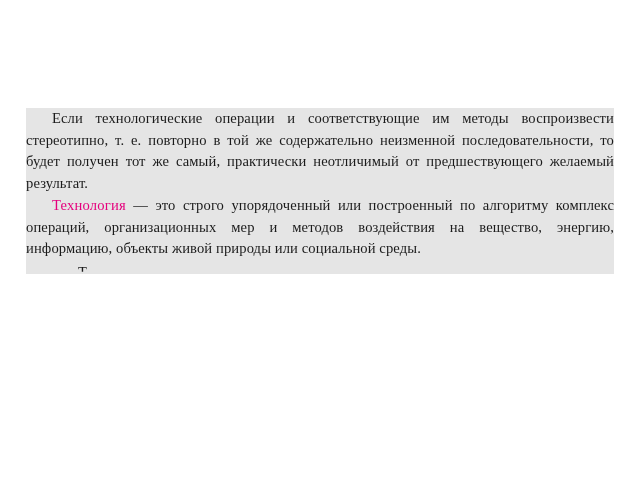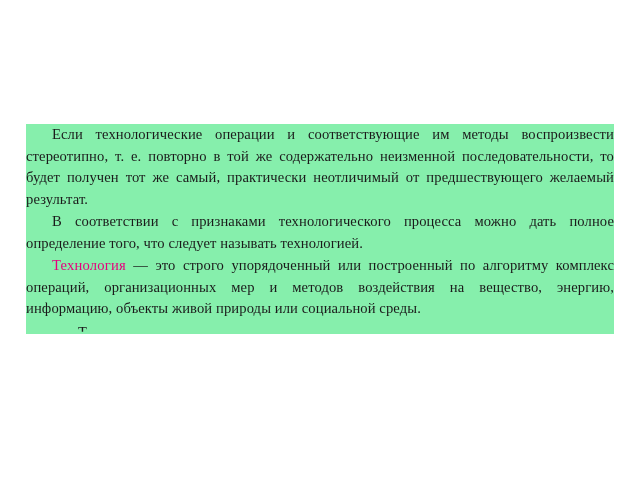--- a/index.html
+++ b/index.html
@@ -15,23 +15,23 @@
   }
   .slide {
     position: relative;
     width: 640px;
     height: 480px;
     background: #ffffff;
   }
   .scan {
     position: absolute;
     left: 26px;
-    top: 124px;
+    top: 108px;
     width: 588px;
-    background: #86efac;
+    background: #e5e5e5;
   }
   .para {
     margin: 0 0 0 0;
     color: #1b1b1b;
     font-size: 14.6px;
     line-height: 21.5px;
     text-align: justify;
     text-justify: inter-word;
     letter-spacing: 0.1px;
   }
@@ -61,20 +61,19 @@
   }
 </style>
 </head>
 <body>
 
 <div class="slide">
   <div class="scan">
 
     <p class="para indent">Если технологические операции и соответствующие им методы воспроизвести стереотипно, т. е. повторно в той же содержательно неизменной последовательности, то будет получен тот же самый, практически неотличимый от предшествующего желаемый результат.</p>
 
-    <p class="para indent">В соответствии с признаками технологического процесса можно дать полное определение того, что следует называть технологией.</p>
 
     <p class="para indent"><span class="term">Технология</span><span> — это строго упорядоченный или построенный по алгоритму комплекс операций, организационных мер и методов воздействия на вещество, энергию, информацию, объекты живой природы или социальной среды.</span></p>
 
     <div class="cut-row"><span>Т</span></div>
 
   </div>
 </div>
 
 </body></html>

